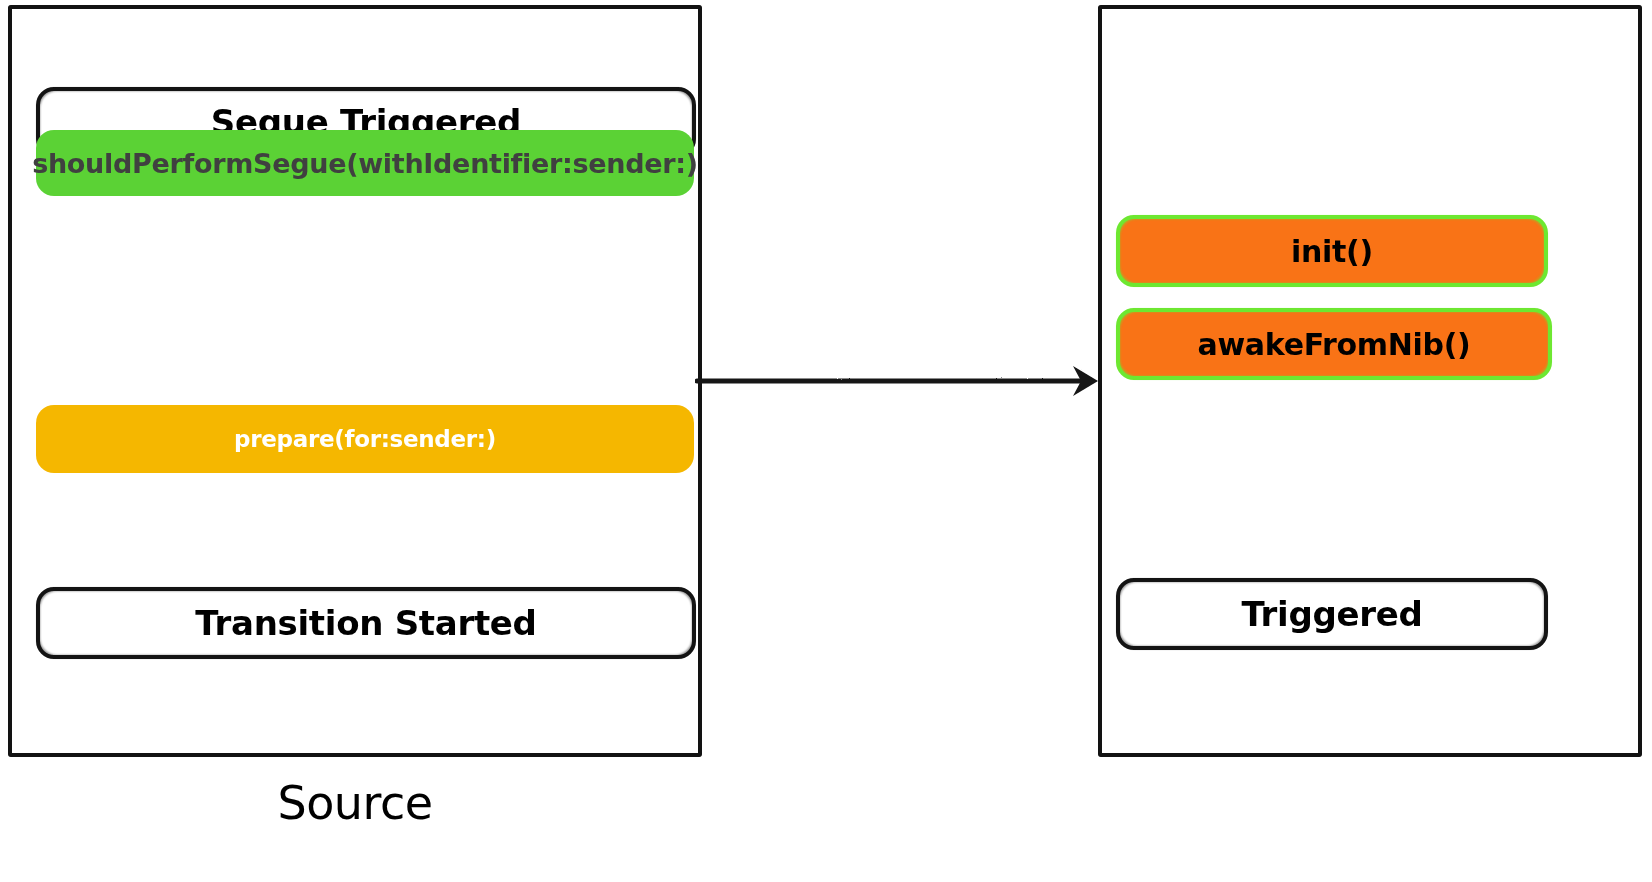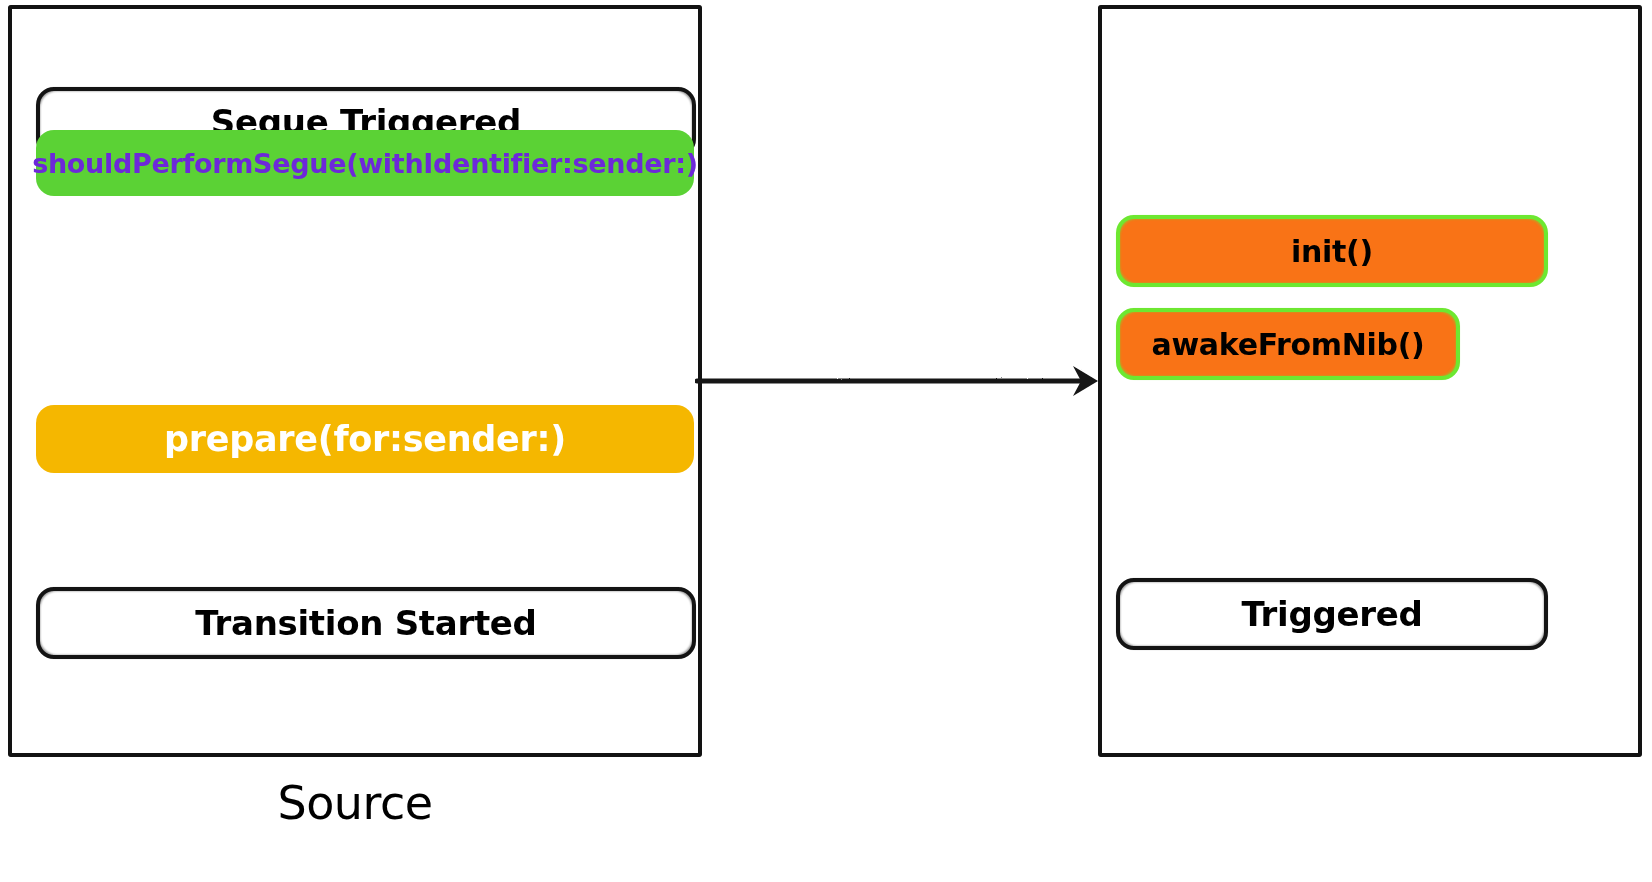--- a/index.html
+++ b/index.html
@@ -99,38 +99,38 @@
     border: 3px solid rgba(110,232,49,0.55);
     border-radius: 20px;
     pointer-events: none;
     filter: blur(0.8px);
   }
 
   
   .node.fill-green {
     background: #5BD235;
     border: none;
-    color: #6d28d9;
+    color: #404040;
   }
   
   .node.fill-orange {
     background: #F5B700;
     border: none;
     color: #ffffff;
   }
 
   
   #node-segue-triggered { left: 24px; top: 32px;  width: 660px; height: 70px;  font-size: 34px; margin-top: 46px; }
   #node-should-perform  { left: 24px; top: 121px; width: 658px; height: 66px;  font-size: 27px; }
-  #node-prepare         { left: 24px; top: 396px; width: 658px; height: 68px;  font-size: 35px; }
+  #node-prepare         { left: 24px; top: 396px; width: 658px; height: 68px;  font-size: 23px; }
   #node-transition      { left: 24px; top: 578px; width: 660px; height: 72px;  font-size: 34px; }
 
   
   #node-init            { left: 1116px; top: 215px; width: 432px; height: 72px; font-size: 30px; }
-  #node-awake           { left: 1116px; top: 308px; width: 344px; height: 72px; font-size: 30px; }
+  #node-awake           { left: 1116px; top: 308px; width: 436px; height: 72px; font-size: 30px; }
   #node-appeared        { left: 1116px; top: 578px; width: 432px; height: 72px; font-size: 34px; }
 
   
   #arrow {
     position: absolute;
     left: 695px;
     top: 355px;
     width: 405px;
     height: 55px;
     pointer-events: none;

